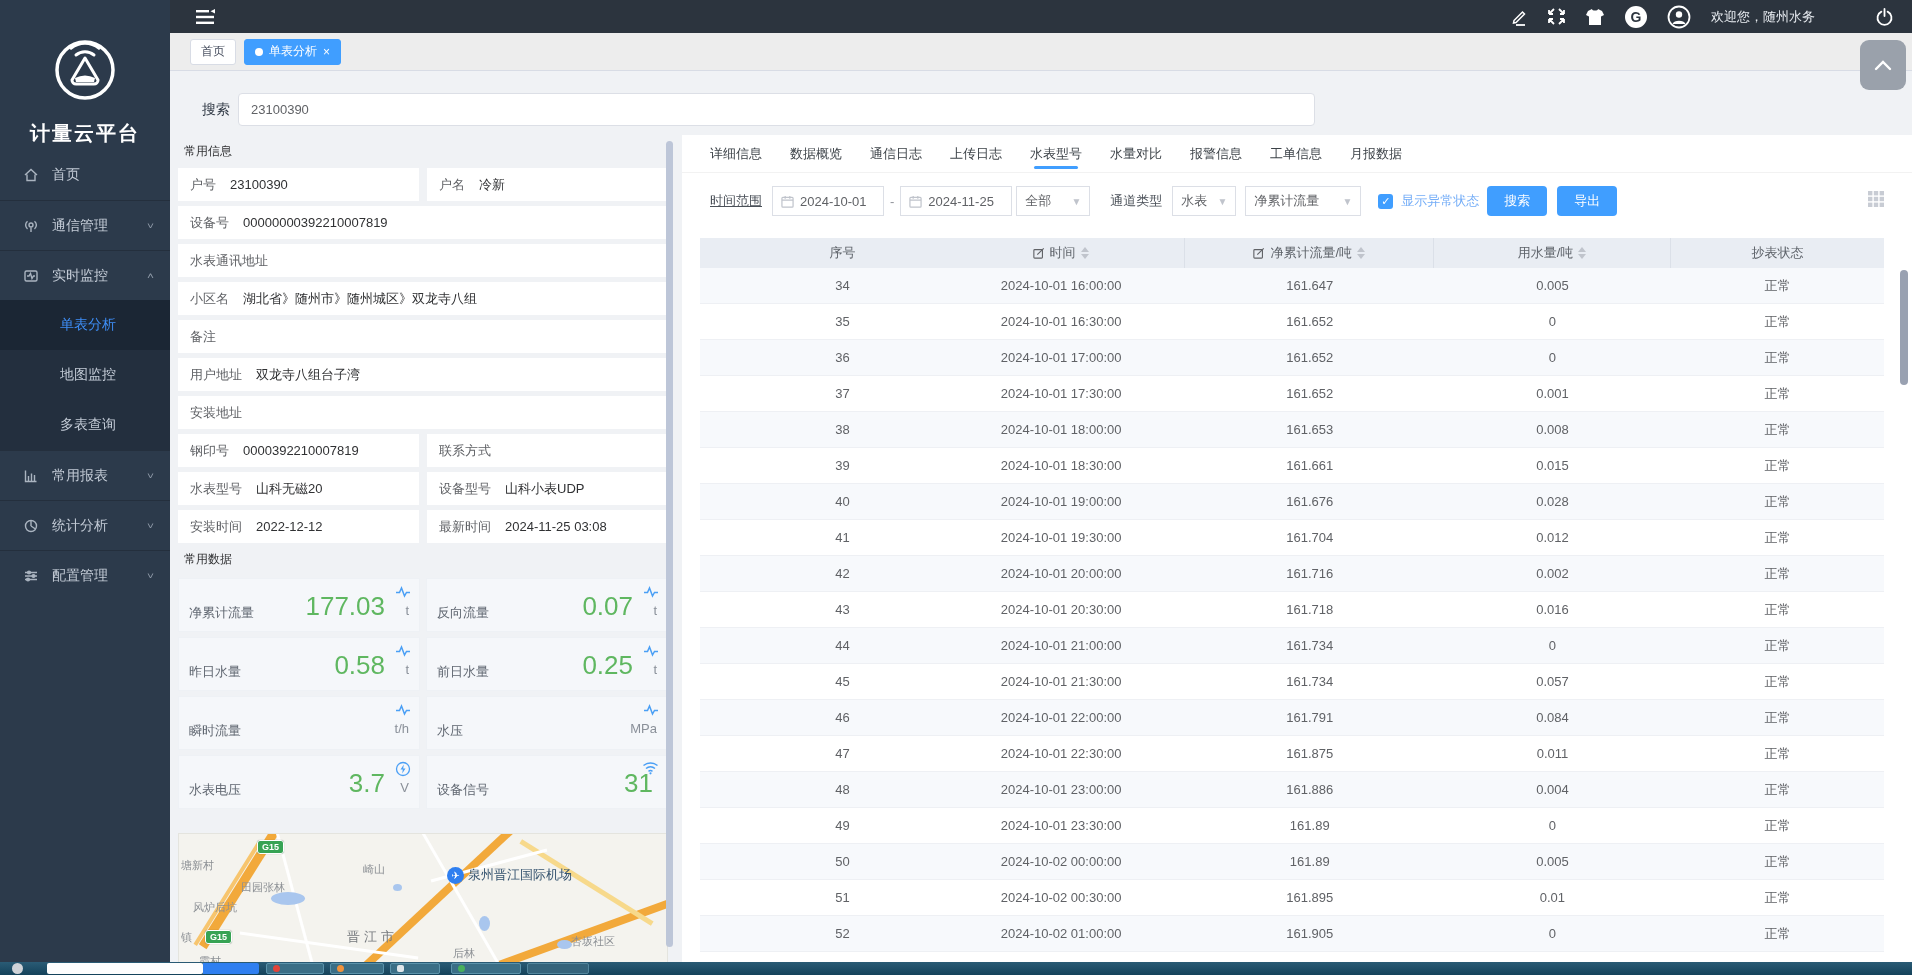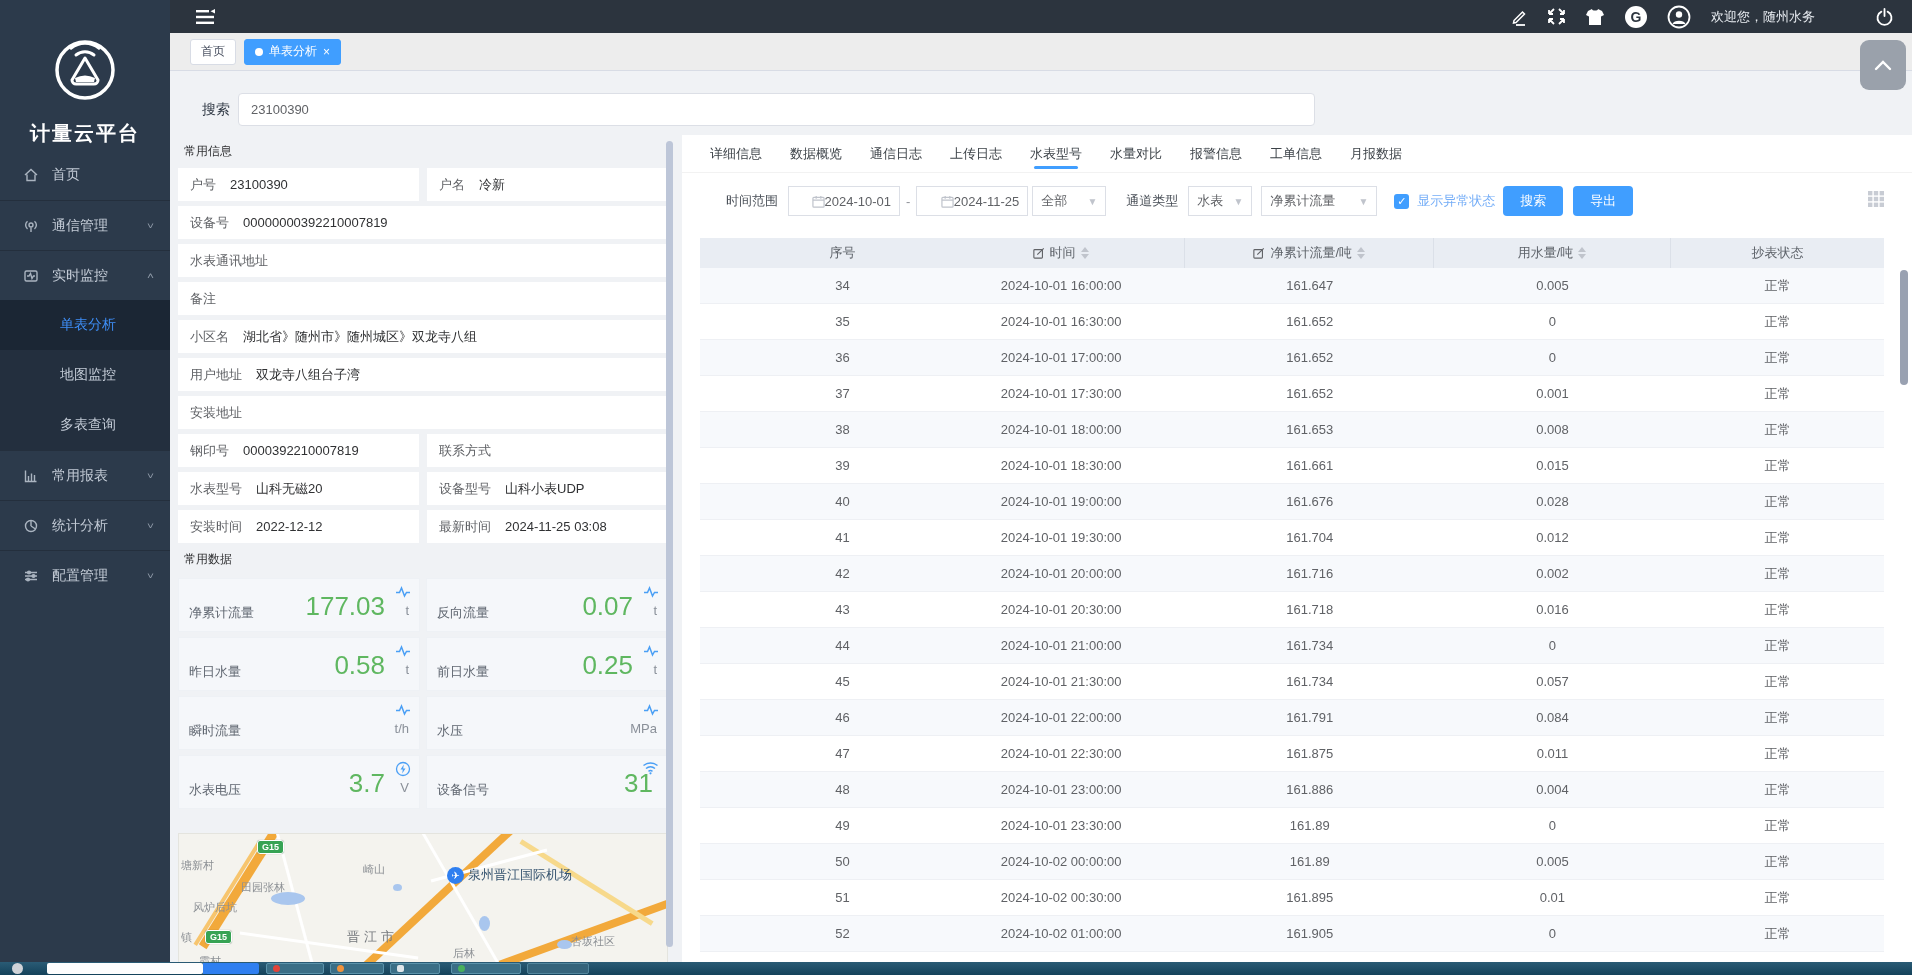--- a/index.html
+++ b/index.html
@@ -70,21 +70,21 @@
   .lp-thumb { position:absolute; left:0; top:4px; width:7px; height:806px; background:#bdc6d8; border-radius:4px; }
 
   
   .right-panel { position:absolute; left:512px; top:64px; width:1230px; height:840px; background:#fff; }
   .tabs { display:flex; gap:28px; padding:0 28px; height:38px; align-items:center; border-bottom:1px solid #f2f2f2; }
   .tab { font-size:13px; color:#3c4248; cursor:pointer; position:relative; height:38px; display:flex; align-items:center; }
   .tab.active::after { content:""; position:absolute; left:50%; transform:translateX(-50%); bottom:4px; width:44px; height:3px; background:#409eff; border-radius:2px; }
 
   .filter { position:absolute; left:0; top:50px; width:100%; height:32px; display:flex; align-items:center; font-size:13px; color:#4a5058; }
   .filter .lbl { margin-right:10px; }
-  .f-box { height:30px; background:#fff; border:1px solid #dcdfe6; border-radius:0; display:flex; align-items:center; padding:0 8px; gap:0; color:#606266; cursor:pointer;justify-content:flex-end; }
+  .f-box { height:30px; background:#fff; border:1px solid #dcdfe6; border-radius:0; display:flex; align-items:center; padding:0 8px; gap:6px; color:#606266; cursor:pointer; }
   .f-box .caret { color:#c0c4cc; font-size:10px; margin-left:auto; }
   .checkbox { width:15px; height:15px; background:#409eff; border-radius:3px; color:#fff; font-size:11px; display:flex; align-items:center; justify-content:center; cursor:pointer; }
   .chk-label { color:#74adf7; margin-left:8px; }
   .btn { height:30px; background:#409eff; border:none; color:#fff; font-size:13px; border-radius:4px; padding:0 17px; cursor:pointer; font-family:inherit; }
 
   
   .table { position:absolute; left:18px; top:103px; width:1184px; bottom:0; overflow:hidden; }
   .thead { display:flex; background:#e9edf3; height:30px; align-items:center; }
   .th { font-size:13px; color:#5d6269; display:flex; align-items:center; justify-content:center; gap:5px; height:30px; }
   .th.bordered { border-right:1px solid #dbe0e8; }
@@ -288,27 +288,27 @@
           <span class="f-label">设备号</span>
           <span class="f-value">00000000392210007819</span>
         </div>
 
         <div class="field full">
           <span class="f-label">水表通讯地址</span>
           <span class="f-value"></span>
         </div>
 
         <div class="field full">
+          <span class="f-label">小区名</span>
+          <span class="f-value">湖北省》随州市》随州城区》双龙寺八组</span>
+        </div>
+
+        <div class="field full">
           <span class="f-label">备注</span>
           <span class="f-value"></span>
-        </div>
-
-        <div class="field full">
-          <span class="f-label">小区名</span>
-          <span class="f-value">湖北省》随州市》随州城区》双龙寺八组</span>
         </div>
 
         <div class="field full">
           <span class="f-label">用户地址</span>
           <span class="f-value">双龙寺八组台子湾</span>
         </div>
 
         <div class="field full">
           <span class="f-label">安装地址</span>
           <span class="f-value"></span>
@@ -522,21 +522,21 @@
 
         <span class="tab">报警信息</span>
 
         <span class="tab">工单信息</span>
 
         <span class="tab">月报数据</span>
 
     </div>
 
     <div class="filter">
-      <span class="lbl" style="margin-left:44px;">时间范围</span>
+      <span class="lbl" style="margin-left:28px;text-decoration:underline;">时间范围</span>
       <div class="f-box" style="width:112px;">
         <svg width="13" height="13" viewBox="0 0 14 14" fill="none" stroke="#c0c4cc" stroke-width="1.3">
             <rect x="1" y="2.5" width="12" height="10.5" rx="1"></rect>
             <path d="M1 5.5 H13 M4.5 1 V4 M9.5 1 V4"></path>
           </svg>
         <span>2024-10-01</span>
       </div>
       <span style="margin:0 6px;color:#909399;">-</span>
       <div class="f-box" style="width:112px;">
         <svg width="13" height="13" viewBox="0 0 14 14" fill="none" stroke="#c0c4cc" stroke-width="1.3">

